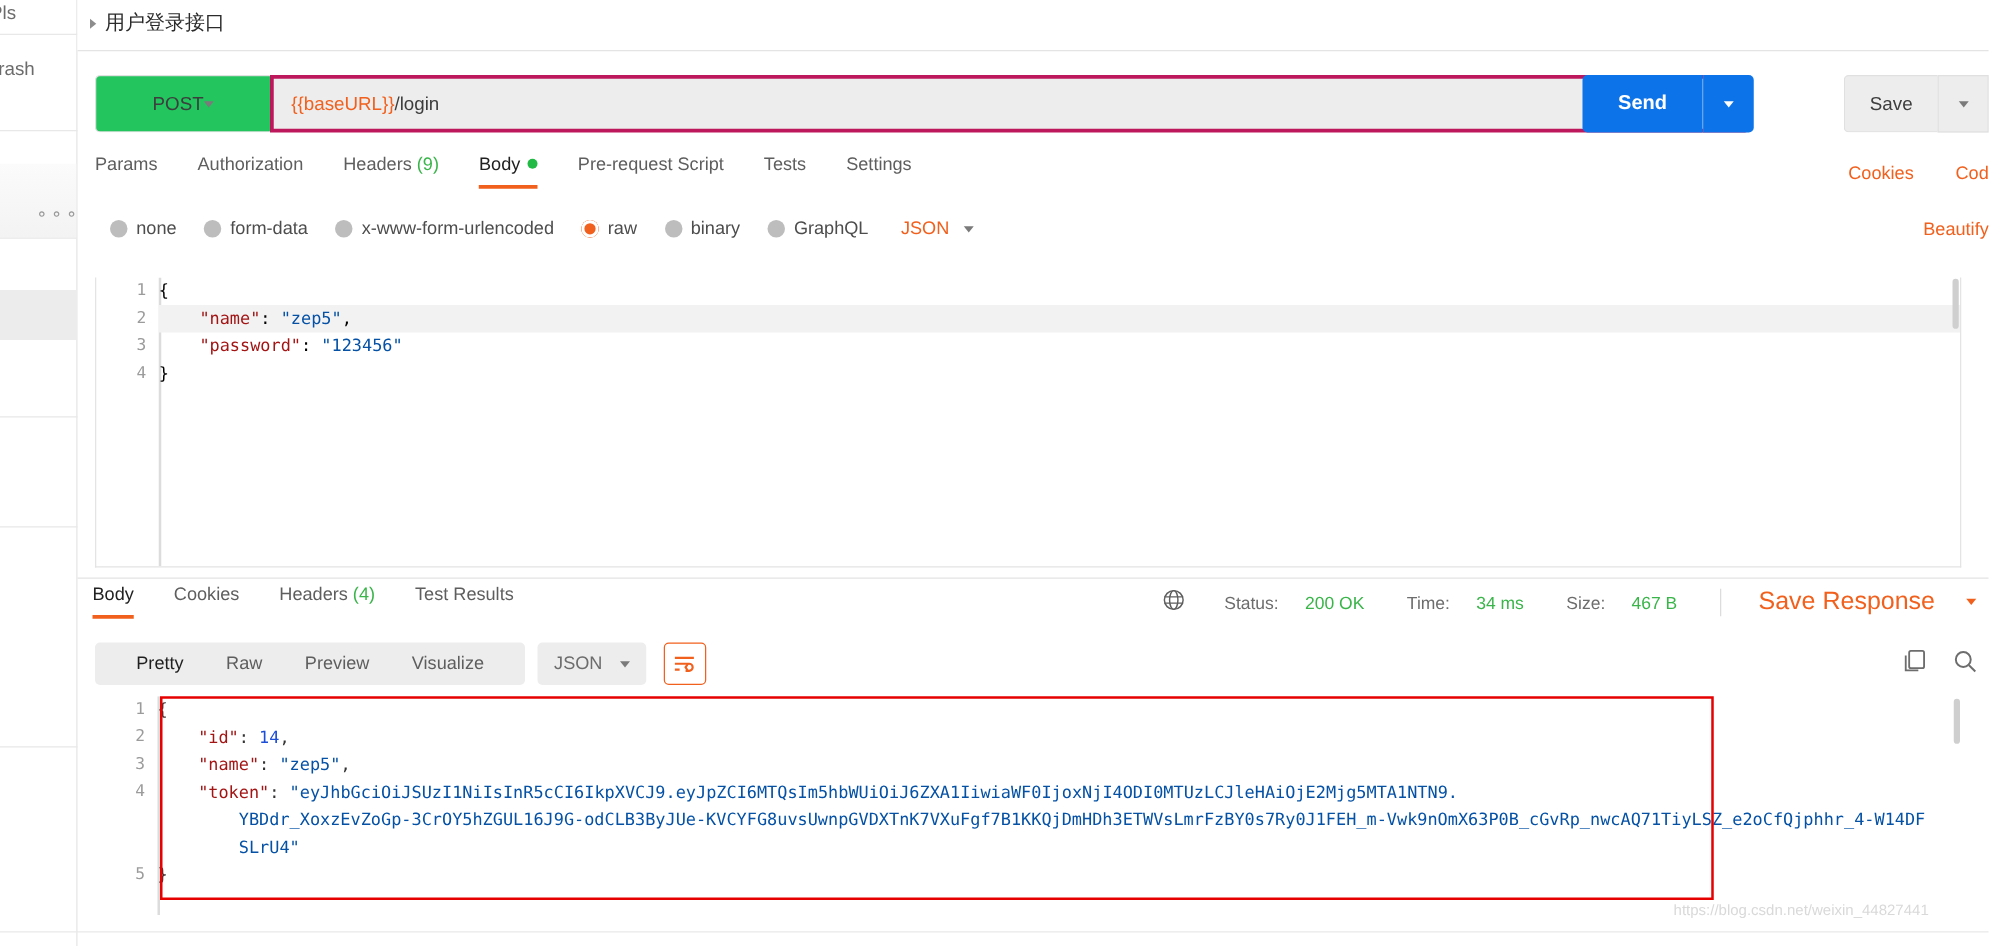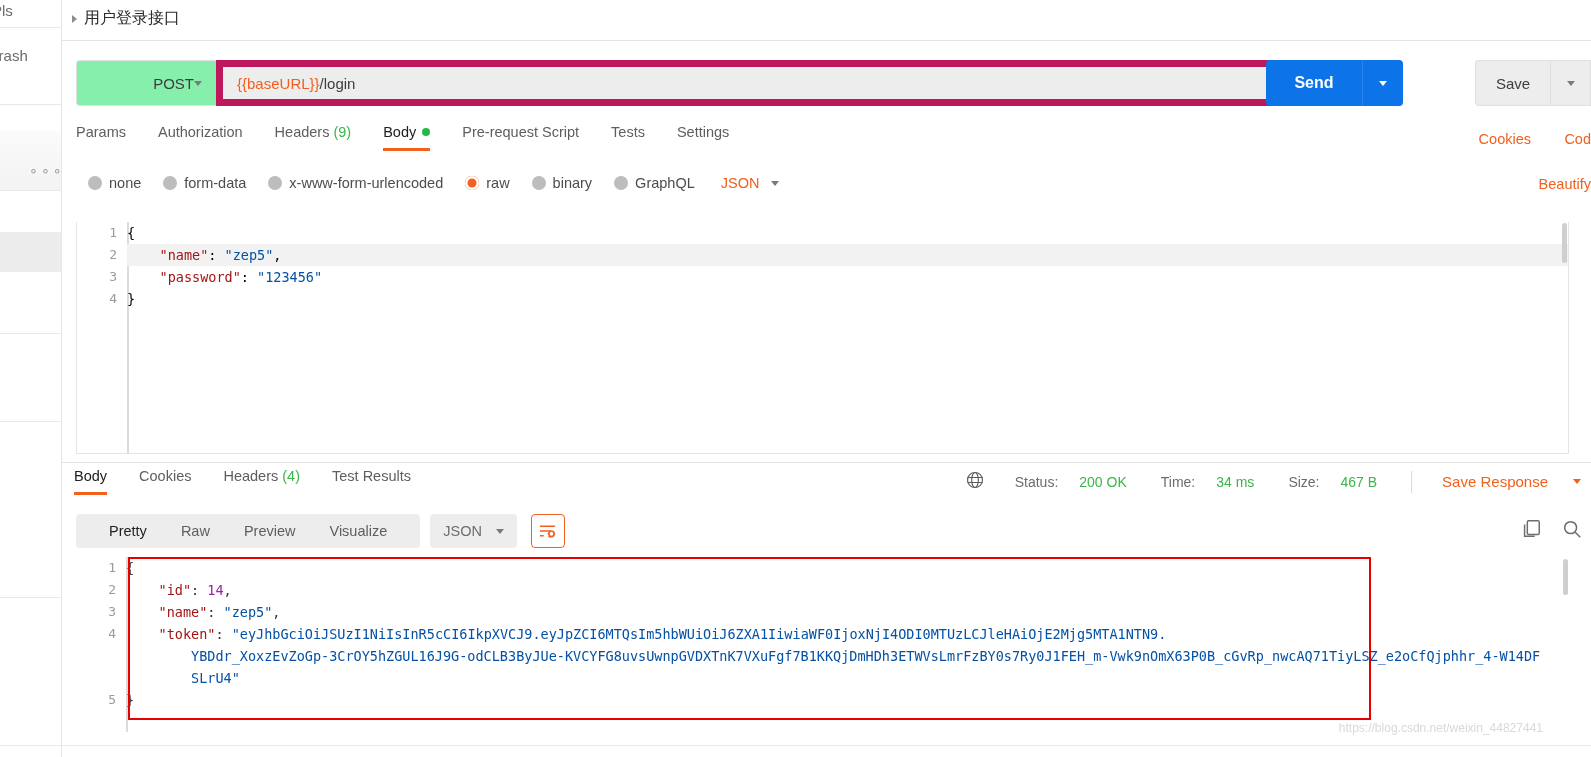--- a/index.html
+++ b/index.html
@@ -76,29 +76,29 @@
   }
   #comment-btn {
     width: 40px; height: 36px; margin-left: 6px; margin-right: 6px;
     display: flex; align-items: center; justify-content: center;
   }
 
   
   #url-row { position: absolute; left: 76px; top: 60px; height: 46px; }
   #method-box {
     position: absolute; left: 0; top: 0; width: 140px; height: 46px;
-    background: #86efac; border: 1px solid #e0e0e0; border-right: none;
+    background: #22c55e; border: 1px solid #e0e0e0; border-right: none;
     border-radius: 4px 0 0 4px;
-    display: flex; align-items: center; justify-content: flex-end;
+    display: flex; align-items: center; justify-content: center;
     padding: 0 14px;
   }
   #method-text { font-size: 15px; color: #3d3d3d; }
   #url-box {
     position: absolute; left: 140px; top: 0; width: 1184px; height: 46px;
-    background: #ededed; border: 7px solid #be185d; border-radius: 0 4px 4px 0;
+    background: #ededed; border: 3px solid #be185d; border-radius: 0 4px 4px 0;
     display: flex; align-items: center; padding: 0 14px;
     font-size: 15px; color: #3d3d3d;
   }
   .var-token { color: #f1601d; }
   #send-btn {
     position: absolute; left: 1266px; top: 60px; width: 96px; height: 46px;
     background: #0d73e8; border-radius: 4px 0 0 4px;
     display: flex; align-items: center; justify-content: center;
     color: #fff; font-size: 16px; font-weight: bold;
   }
@@ -196,21 +196,21 @@
     display: flex; align-items: flex-start;
   }
   #resp-divider { position: absolute; left: 62px; top: 462px; width: 1529px; height: 1px; background: #e4e4e4; }
   #resp-meta {
     position: absolute; right: 10px; top: 470px;
     display: flex; align-items: center; gap: 16px; font-size: 14px;
   }
   .meta-key { color: #6d6d6d; margin-right: 5px; }
   .meta-val { color: #3ab54a; margin-right: 18px; }
   #meta-sep { width: 1px; height: 22px; background: #dcdcdc; margin: 0 14px 0 0; }
-  #save-response { color: #f1601d; font-size: 15px; margin-right: 9px; }
+  #save-response { color: #f1601d; font-size: 20px; margin-right: 9px; }
   .cdown-o { width: 0; height: 0; border-top: 5px solid #f1601d;
     border-left: 4px solid transparent; border-right: 4px solid transparent; }
 
   
   #resp-toolbar { position: absolute; left: 76px; top: 514px; height: 34px; display: flex; align-items: center; }
   #view-group {
     background: #ededed; border-radius: 4px; height: 34px; display: flex; align-items: center; padding: 0 16px;
   }
   .vbtn { font-size: 14.5px; color: #5e5e5e; padding: 0 17px; }
   .vbtn.active { color: #1f1f1f; }
@@ -232,21 +232,21 @@
     background: #fff; overflow: hidden;
   }
   #red-box {
     position: absolute; left: 128px; top: 557px; width: 1243px; height: 163px;
     border: 2px solid #e60000; pointer-events: none;
   }
   #resp-scroll {
     position: absolute; right: 1px; top: 2px; width: 5px; height: 36px;
     background: #cfcfcf; border-radius: 3px;
   }
-  .n { color: #a21caf; }
+  .n { color: #1d4ed8; }
   #watermark {
     position: absolute; right: 48px; bottom: 22px;
     font-size: 12px; color: #d9d9d9; font-family: "Liberation Sans", sans-serif;
   }
   #bottom-rule { position: absolute; left: 0; bottom: 11px; width: 1591px; height: 1px; background: #e9e9e9; }
 </style>
 </head>
 <body>
 
 <div id="left-rail">

